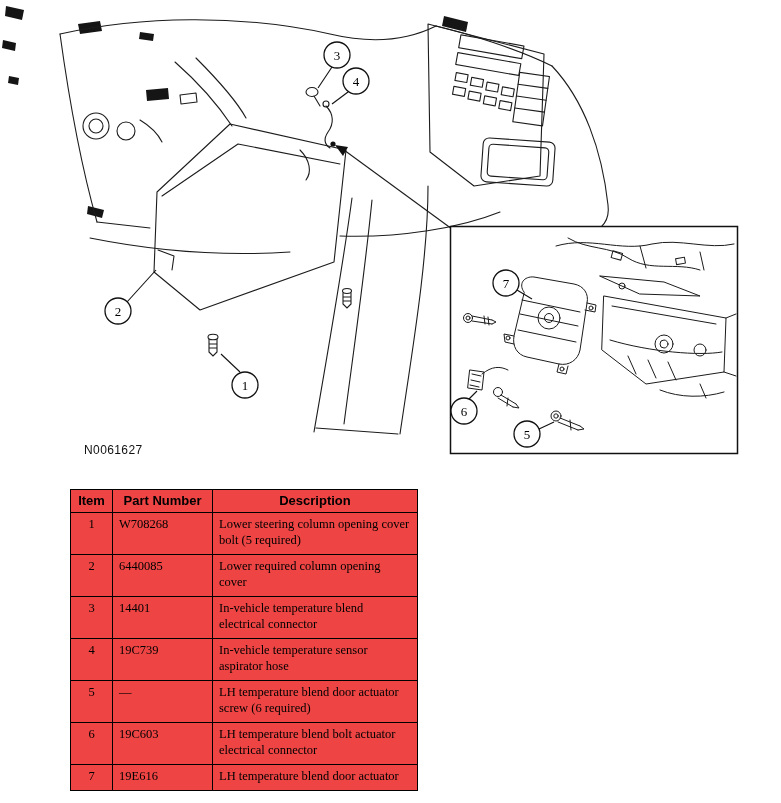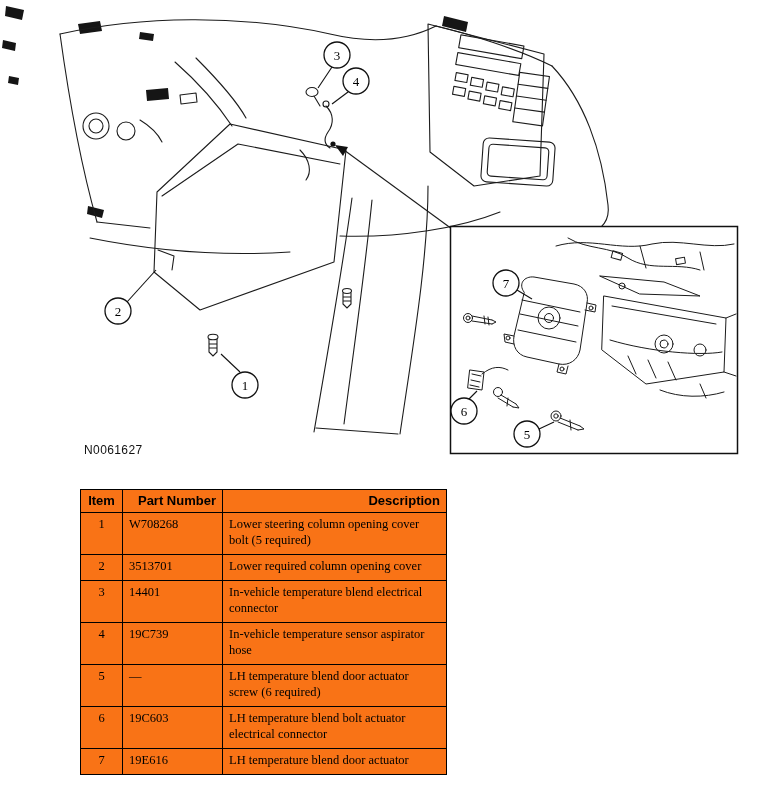--- a/index.html
+++ b/index.html
@@ -14,36 +14,36 @@
   .diagram { position: absolute; left: 0; top: 0; width: 781px; height: 480px; }
   .diagram svg { display: block; }
 
   .figure-id {
     position: absolute; left: 84px; top: 443px;
     font-family: "Liberation Sans", sans-serif;
     font-size: 12px; letter-spacing: .4px; color: #111;
   }
 
   table.parts {
-    position: absolute; left: 80px; top: 489px;
-    border-collapse: collapse; background: #f97316;
+    position: absolute; left: 70px; top: 489px;
+    border-collapse: collapse; background: #ef4444;
     table-layout: fixed;
   }
   table.parts th, table.parts td {
     border: 1.2px solid #000;
     vertical-align: top;
   }
   table.parts th {
     font-family: "Liberation Sans", sans-serif;
     font-weight: bold; font-size: 13px;
-    text-align: right; padding: 3px 6px 4px 6px;
+    text-align: center; padding: 3px 6px 4px 6px;
   }
   table.parts th.c-item { width: 42px; text-align: center; }
   table.parts th.c-pn   { width: 100px; }
-  table.parts th.c-desc { width: 224px; }
+  table.parts th.c-desc { width: 205px; }
   table.parts td {
     font-family: "Liberation Serif", serif;
     font-size: 12.5px; line-height: 1.28;
     padding: 3px 6px 6px 6px;
   }
   table.parts td.item { text-align: center; }
 
   .callout-circle { fill: #ffffff; stroke: #111; stroke-width: 1.3; }
   .callout-num {
     font-family: "Liberation Serif", serif;
@@ -236,21 +236,21 @@
       </tr>
     </thead>
     <tbody>
       <tr>
         <td class="item">1</td>
         <td class="pn">W708268</td>
         <td class="desc">Lower steering column opening cover bolt (5 required)</td>
       </tr>
       <tr>
         <td class="item">2</td>
-        <td class="pn">3513701</td>
+        <td class="pn">6440085</td>
         <td class="desc">Lower required column opening cover</td>
       </tr>
       <tr>
         <td class="item">3</td>
         <td class="pn">14401</td>
         <td class="desc">In-vehicle temperature blend electrical connector</td>
       </tr>
       <tr>
         <td class="item">4</td>
         <td class="pn">19C739</td>

